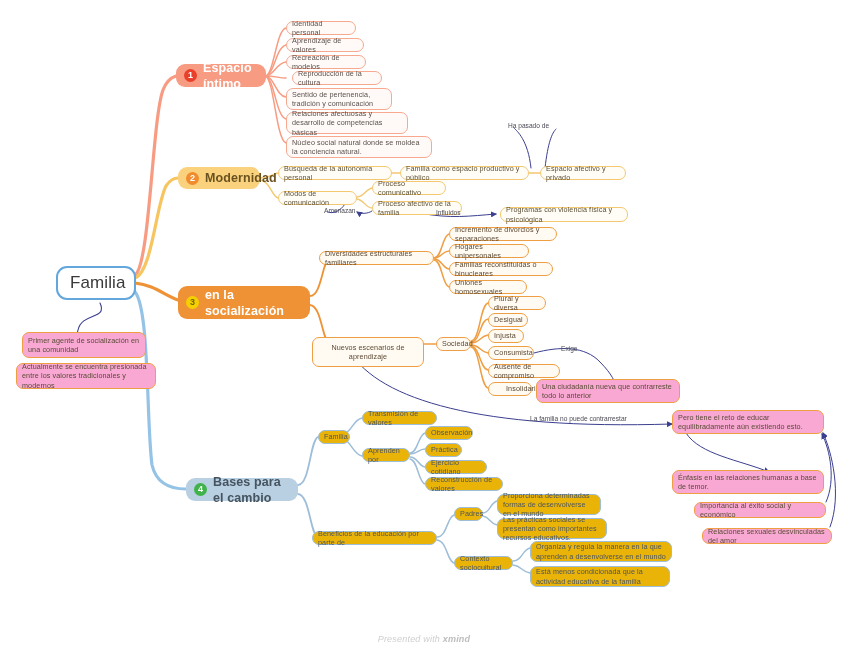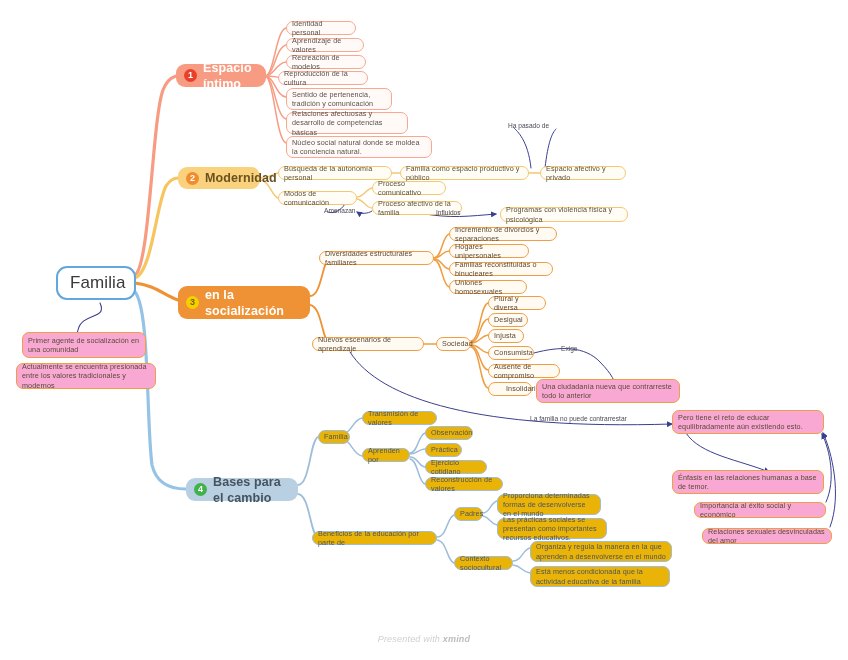--- a/index.html
+++ b/index.html
@@ -238,21 +238,21 @@
 
   <div class="node s-coral sz-s" style="left:286px;top:21px;width:70px;height:14px;">
     <span class="tx">Identidad personal</span>
     </div>
   <div class="node s-coral sz-s" style="left:286px;top:38px;width:78px;height:14px;">
     <span class="tx">Aprendizaje de valores</span>
     </div>
   <div class="node s-coral sz-s" style="left:286px;top:55px;width:80px;height:14px;">
     <span class="tx">Recreación de modelos</span>
     </div>
-  <div class="node s-coral sz-s" style="left:278px;top:71px;width:90px;height:14px;">
+  <div class="node s-coral sz-s" style="left:292px;top:71px;width:90px;height:14px;">
     <span class="tx">Reproducción de la cultura</span>
     </div>
   <div class="node s-coral sz-s" style="left:286px;top:88px;width:106px;height:22px;">
     <span class="tx">Sentido de pertenencia, tradición y comunicación</span>
     </div>
   <div class="node s-coral sz-s" style="left:286px;top:112px;width:122px;height:22px;">
     <span class="tx">Relaciones afectuosas y desarrollo de competencias básicas</span>
     </div>
   <div class="node s-coral sz-s" style="left:286px;top:136px;width:146px;height:22px;">
     <span class="tx">Núcleo social natural donde se moldea la conciencia natural.</span>
@@ -291,21 +291,21 @@
   <div class="rel" style="left:436px;top:209px;"><span>Influidos</span></div>
 
   <div class="node main m3" style="left:178px;top:286px;width:132px;height:33px;">
     <span class="badge">3</span>
     <span class="tx">Modificaciones en la socialización primaria</span>
   </div>
 
   <div class="node s-orange sz-s" style="left:319px;top:251px;width:115px;height:14px;">
     <span class="tx">Diversidades estructurales familiares</span>
     </div>
-  <div class="node s-orange sz-s" style="left:312px;top:337px;width:112px;height:14px;">
+  <div class="node s-orange sz-s" style="left:312px;top:337px;width:112px;height:30px;text-align:center;">
     <span class="tx">Nuevos escenarios de aprendizaje</span>
     </div>
 
   <div class="node s-orange sz-s" style="left:449px;top:227px;width:108px;height:14px;">
     <span class="tx">Incremento de divorcios y separaciones</span>
     </div>
   <div class="node s-orange sz-s" style="left:449px;top:244px;width:80px;height:14px;">
     <span class="tx">Hogares unipersonales</span>
     </div>
   <div class="node s-orange sz-s" style="left:449px;top:262px;width:104px;height:14px;">

